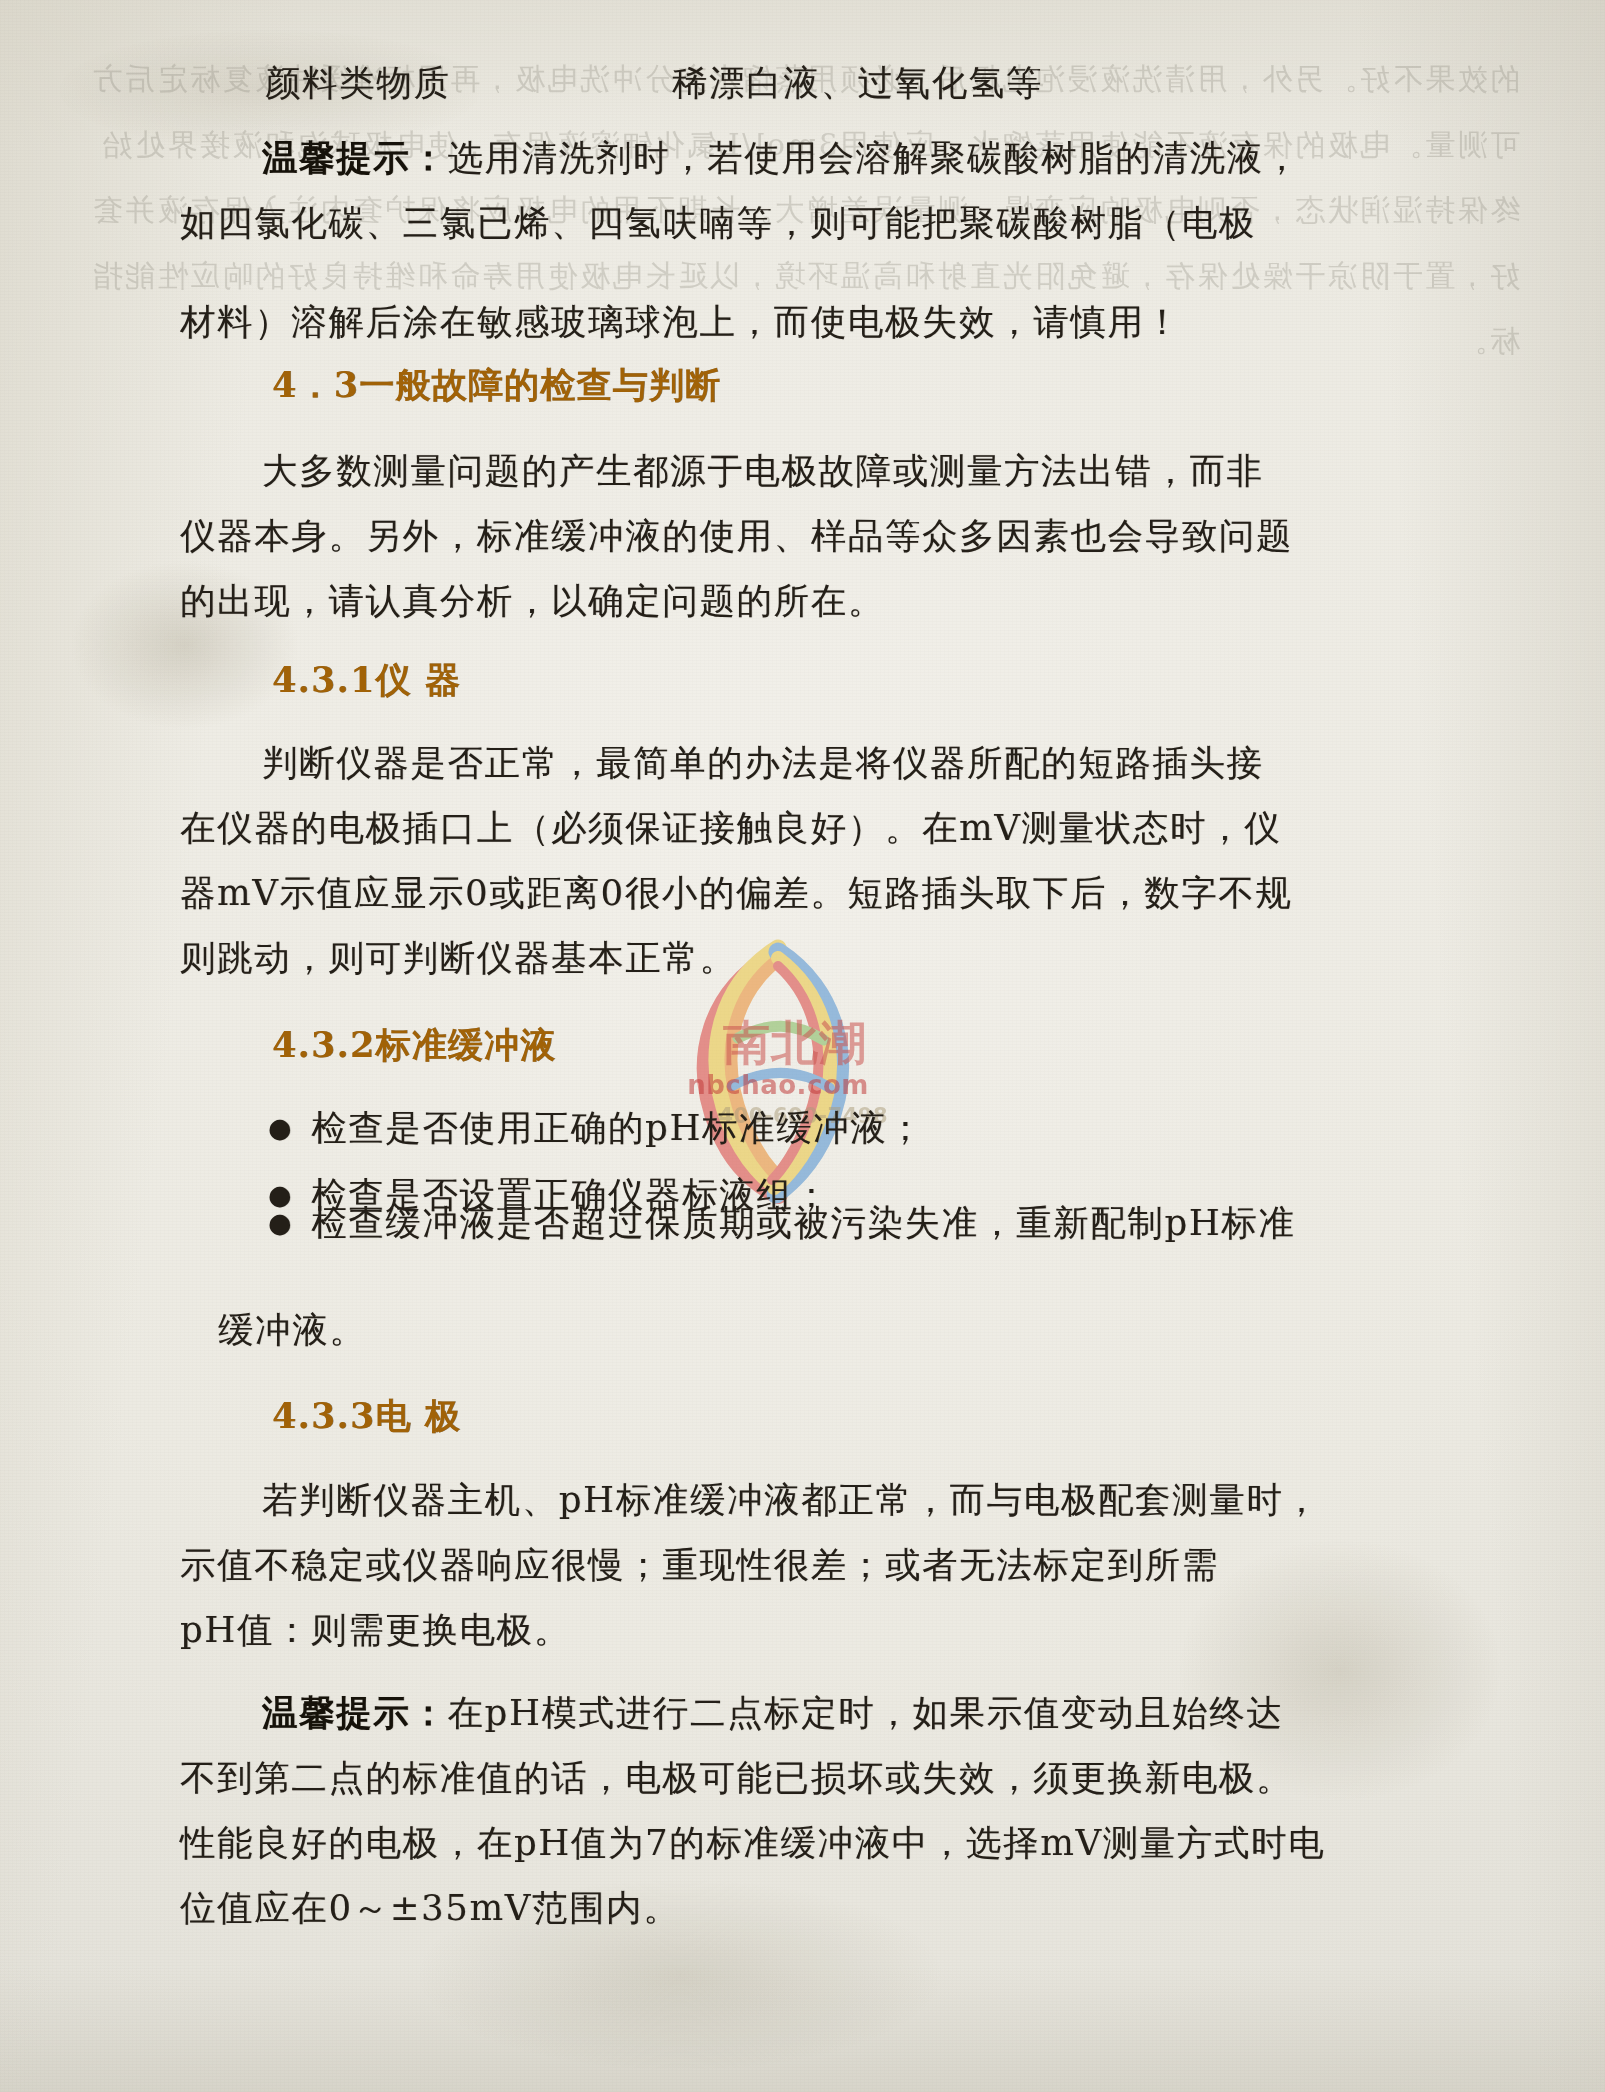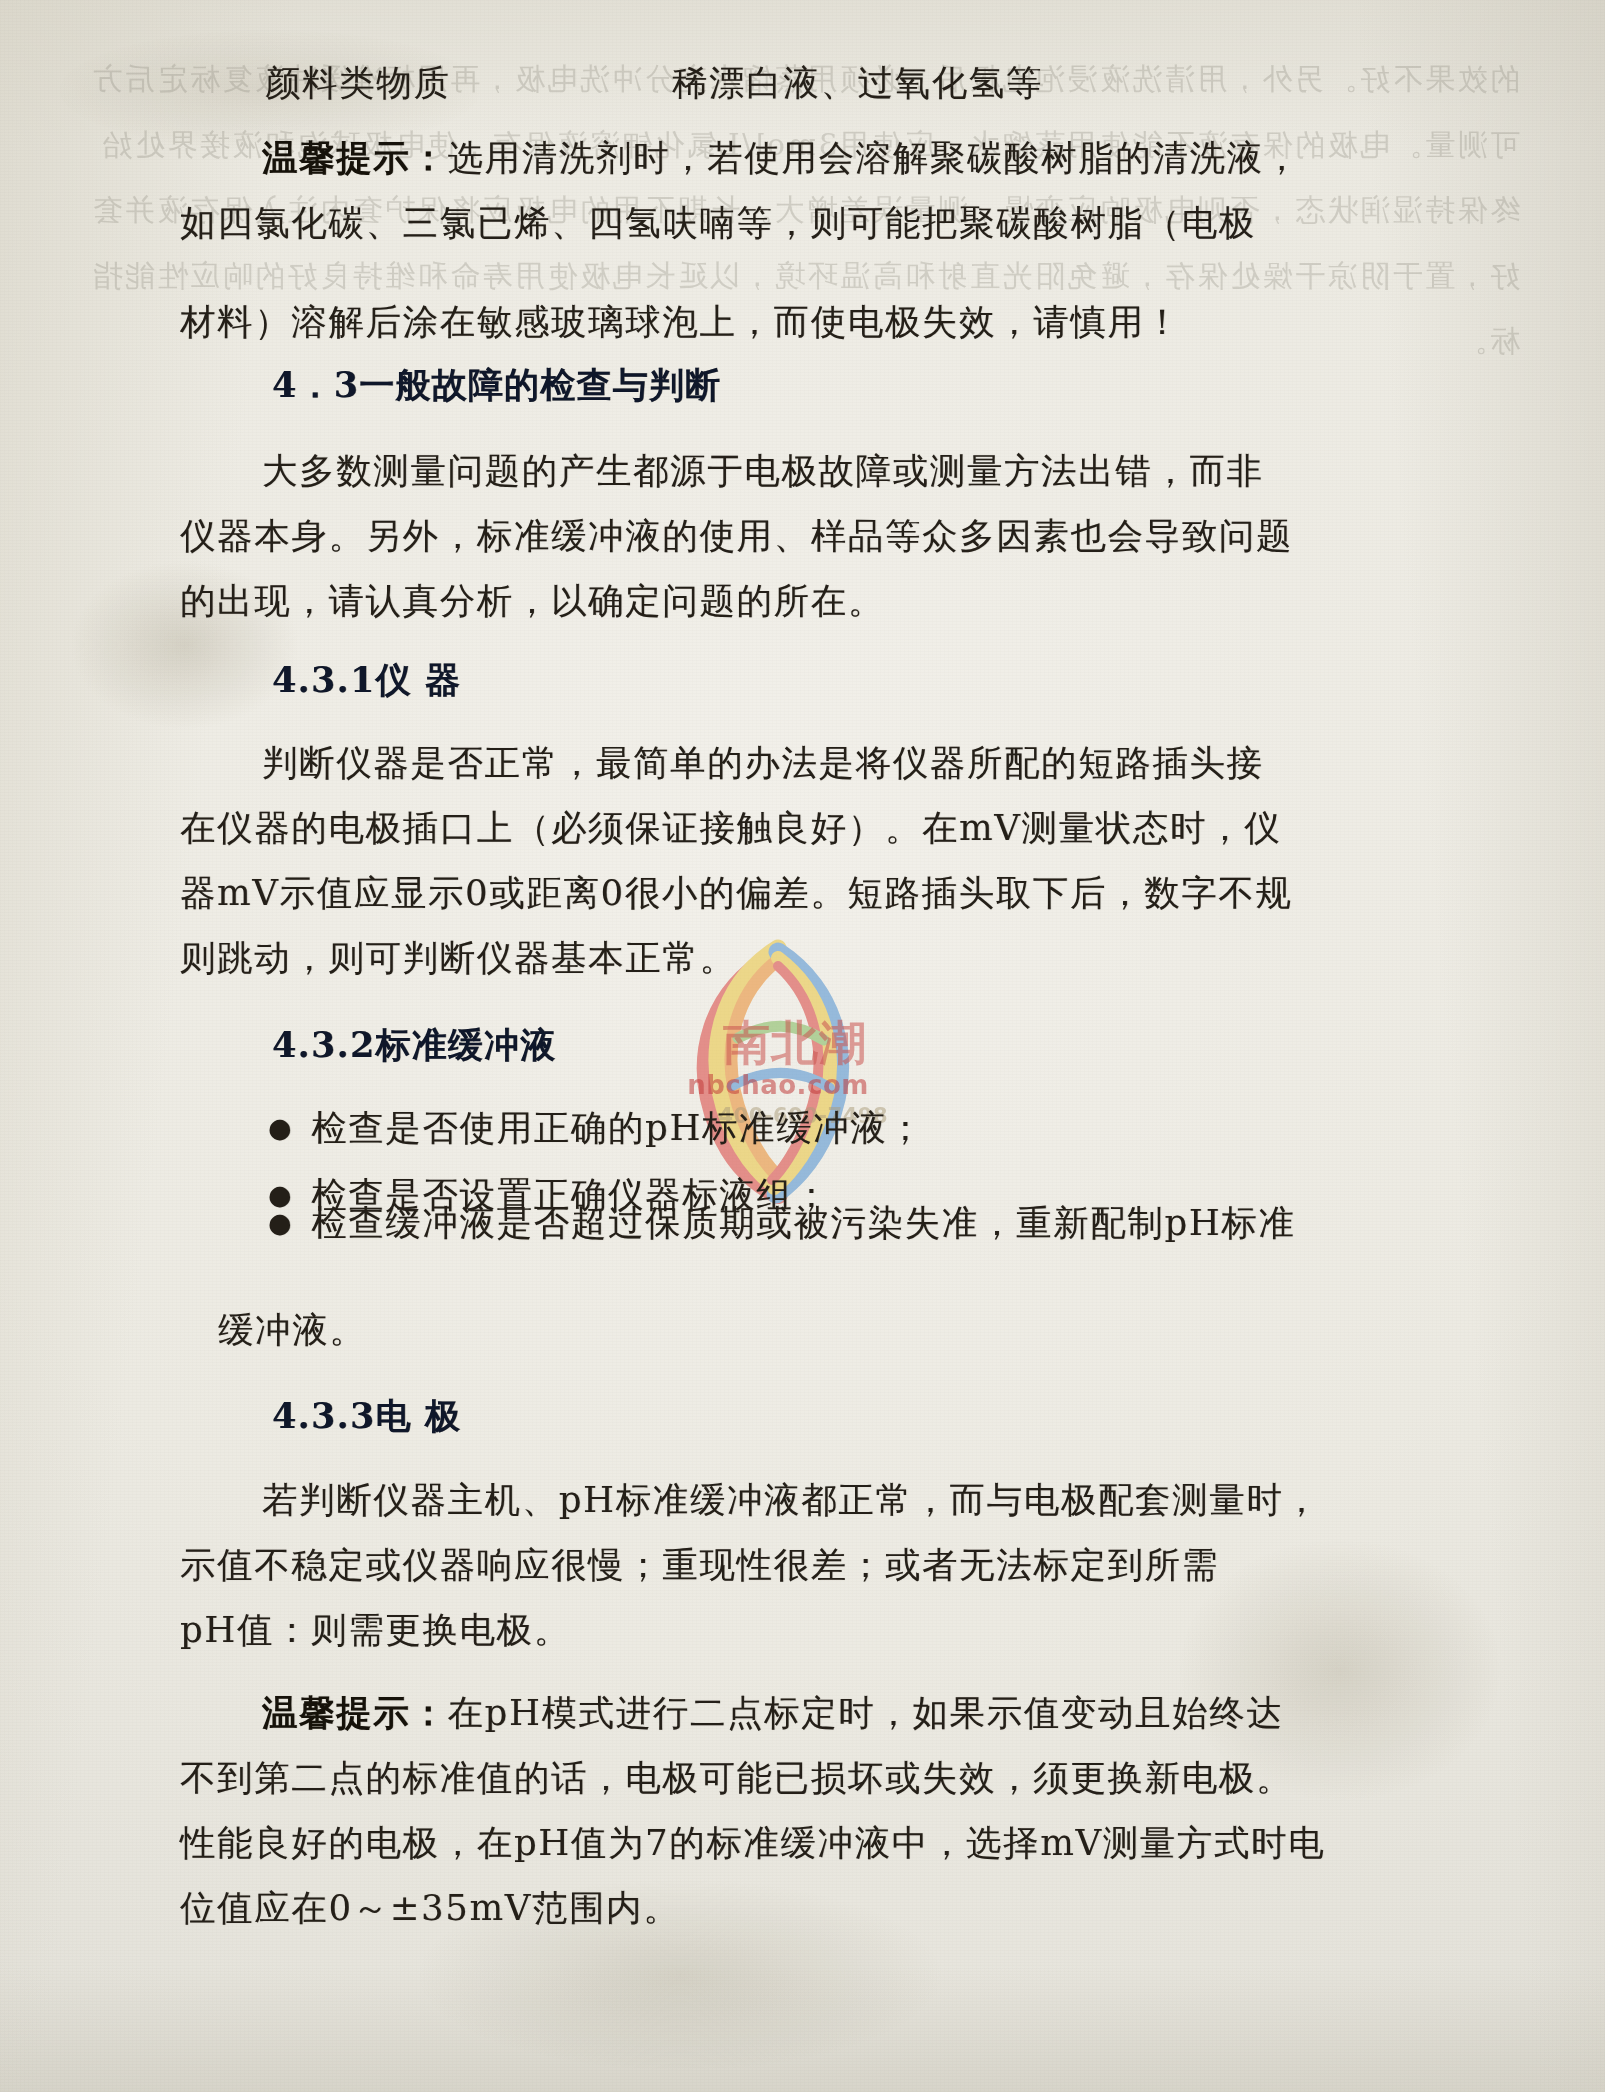--- a/index.html
+++ b/index.html
@@ -136,21 +136,21 @@
   }
   .body-line {
     font-size: 35.5px;
     letter-spacing: 1.6px;
     font-weight: 400;
   }
   .head-line {
     font-size: 35px;
     font-weight: 700;
     letter-spacing: 1.2px;
-    color: #0f172a;
+    color: #a16207;
     text-shadow: 0.5px 0.45px 0.6px rgba(40,36,28,0.5);
   }
   .bullet-line {
     font-size: 35.5px;
     letter-spacing: 1.6px;
   }
   .tip-lead {
     font-weight: 700;
     color: #16120a;
   }

